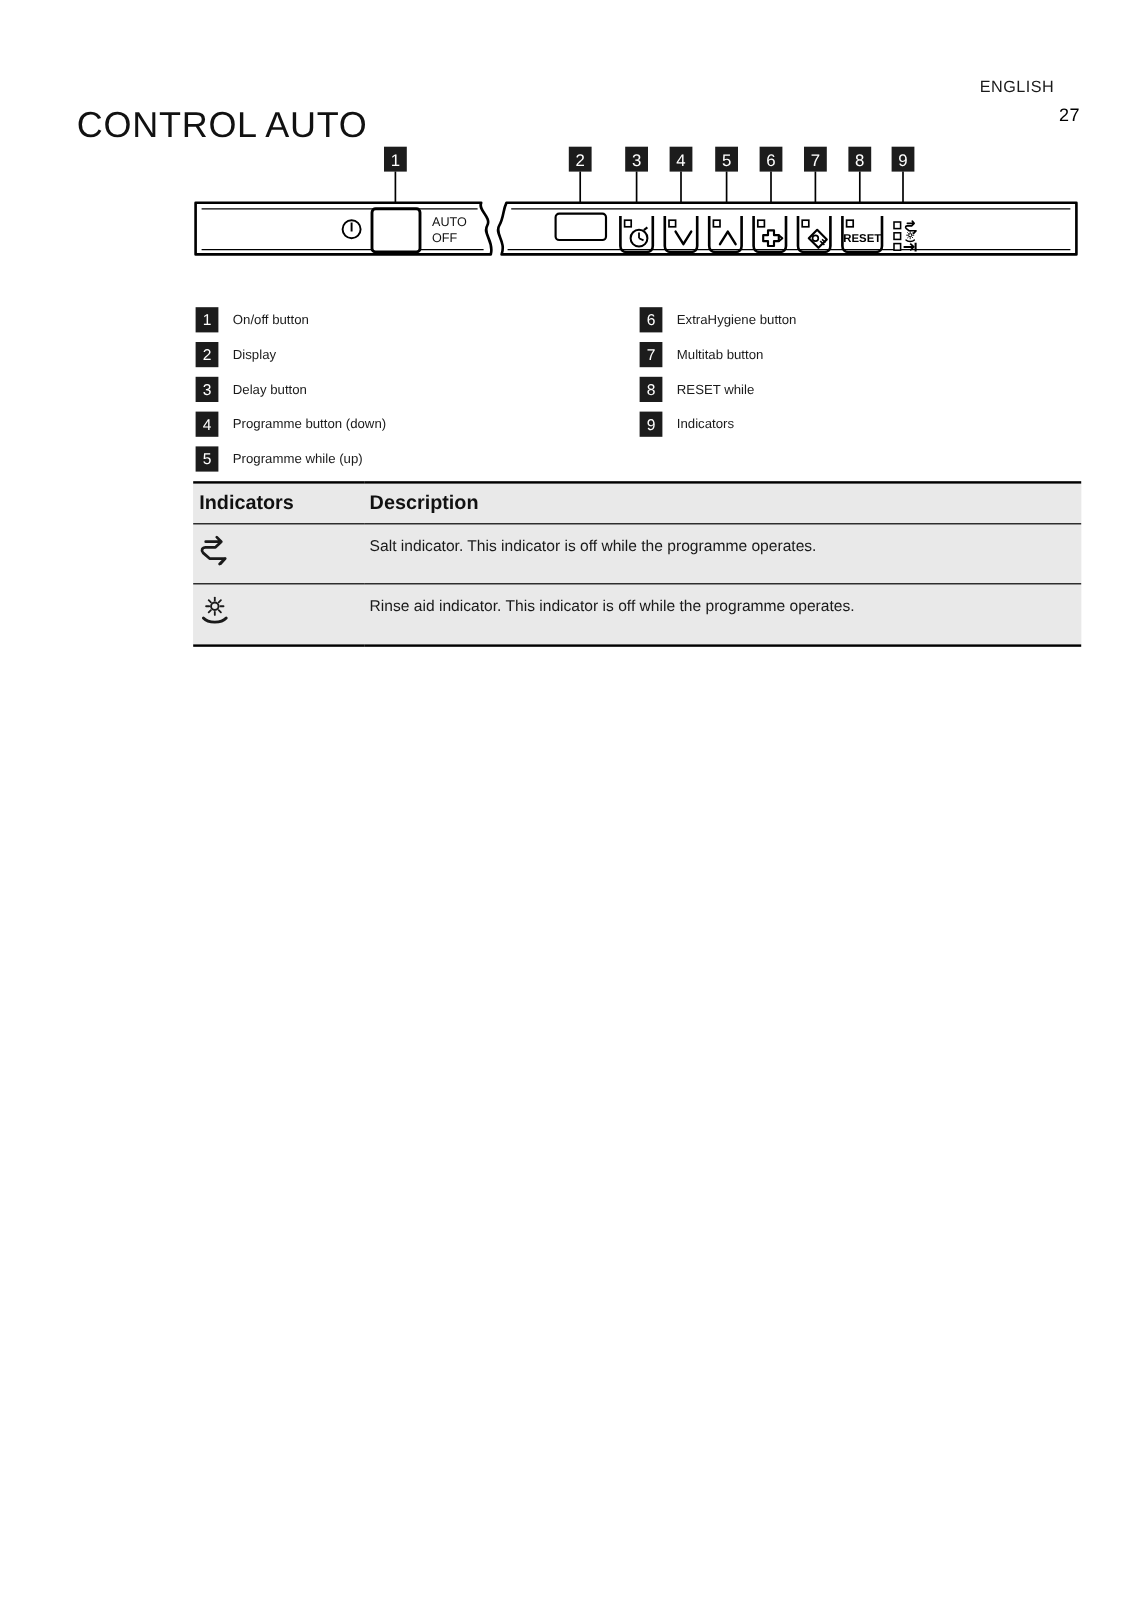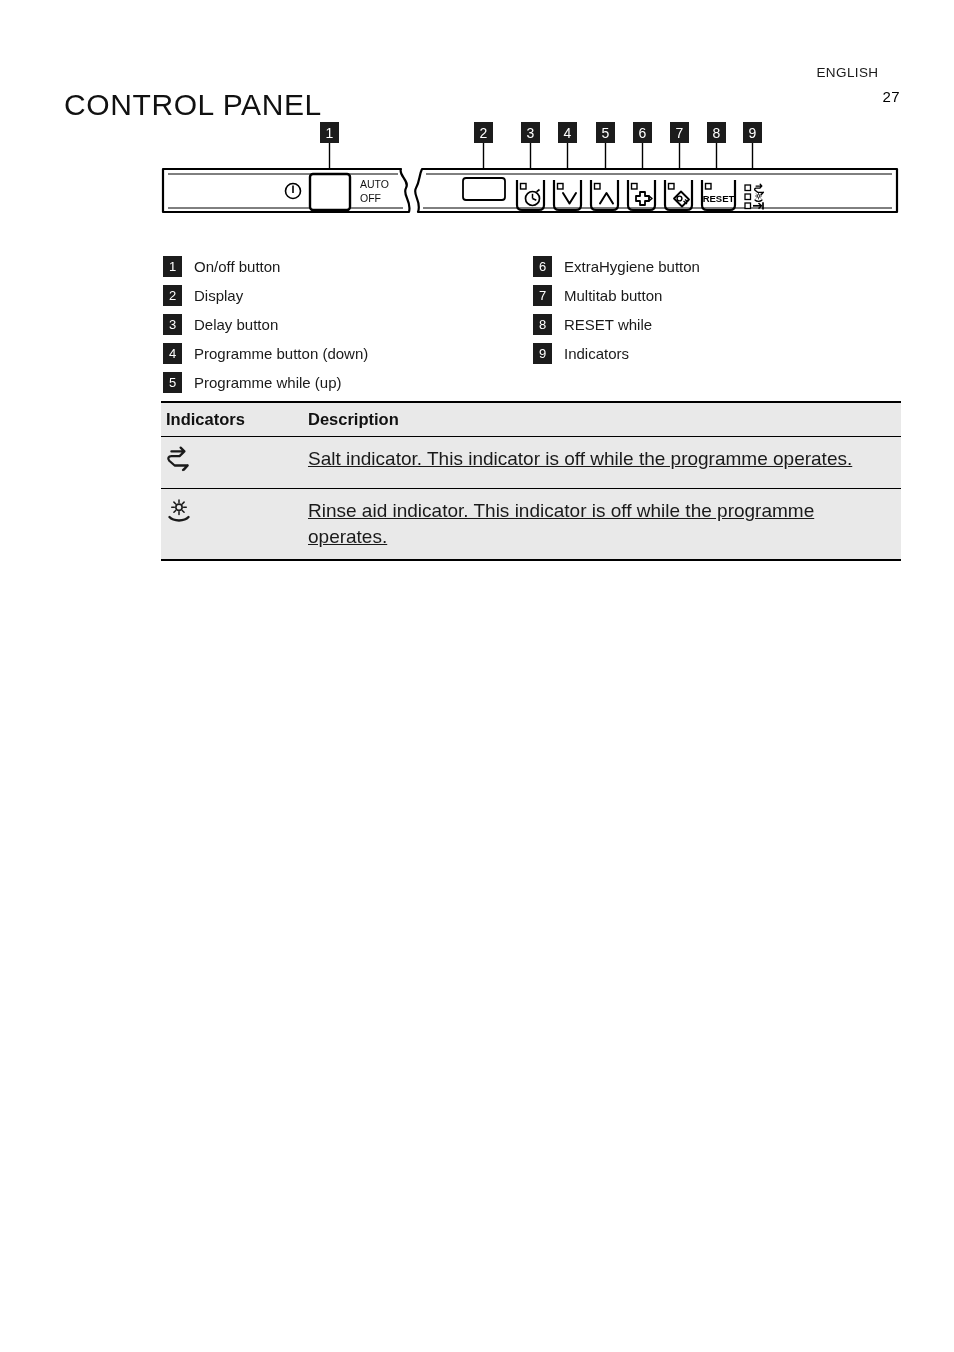--- a/index.html
+++ b/index.html
@@ -73,21 +73,21 @@
     background: #1c1c1c;
     color: #ffffff;
     font-size: 13px;
     line-height: 21px;
     text-align: center;
     flex: 0 0 auto;
     font-family: "Liberation Sans", sans-serif;
   }
   .legend-label {
     margin-left: 12px;
-    font-size: 15px;
+    font-size: 11px;
     color: #1a1a1a;
     white-space: nowrap;
   }
 
   
   .ind-table {
     position: absolute;
     top: 401px;
     left: 161px;
     width: 740px;
@@ -102,44 +102,43 @@
   .ind-table thead th {
     border-top: 2px solid #000;
     border-bottom: 1px solid #000;
     font-size: 16.5px;
     font-weight: bold;
     padding: 7px 0 7px 0;
     color: #111;
   }
   .ind-table tbody td {
     border-bottom: 1px solid #000;
-    font-size: 19px;
+    font-size: 13px;
     padding: 9px 0 10px 0;
     line-height: 1.33;
     color: #1a1a1a;
-    text-decoration: underline;
   }
   .ind-table tbody tr:last-child td {
     border-bottom: 2px solid #000;
   }
   .col-ind   { width: 138px; padding-left: 5px !important; }
   .col-desc  { padding-left: 4px !important; padding-right: 8px !important; margin-top: 44px; }
   .ind-glyph { display: inline-block; }
 
   .desc-text { display: block; max-width: 590px; }
 </style>
 </head>
 <body>
 
 <div class="page-header">
   <span class="lang">ENGLISH</span>
   <span class="num">27</span>
 </div>
 
-<h1 class="page-title">CONTROL PANEL</h1>
+<h1 class="page-title">CONTROL AUTO</h1>
 
 <div class="diagram">
   <svg width="740" height="118" viewBox="0 0 740 118" xmlns="http://www.w3.org/2000/svg">
 
     <g>
 
       <rect x="160" y="0" width="19" height="21" fill="#1c1c1c"></rect>
       <text x="169.5" y="16" font-family="Liberation Sans, sans-serif" font-size="14" fill="#fff" text-anchor="middle">1</text>
       <line x1="169.5" y1="21" x2="169.5" y2="78" stroke="#000" stroke-width="1.4"></line>
 

